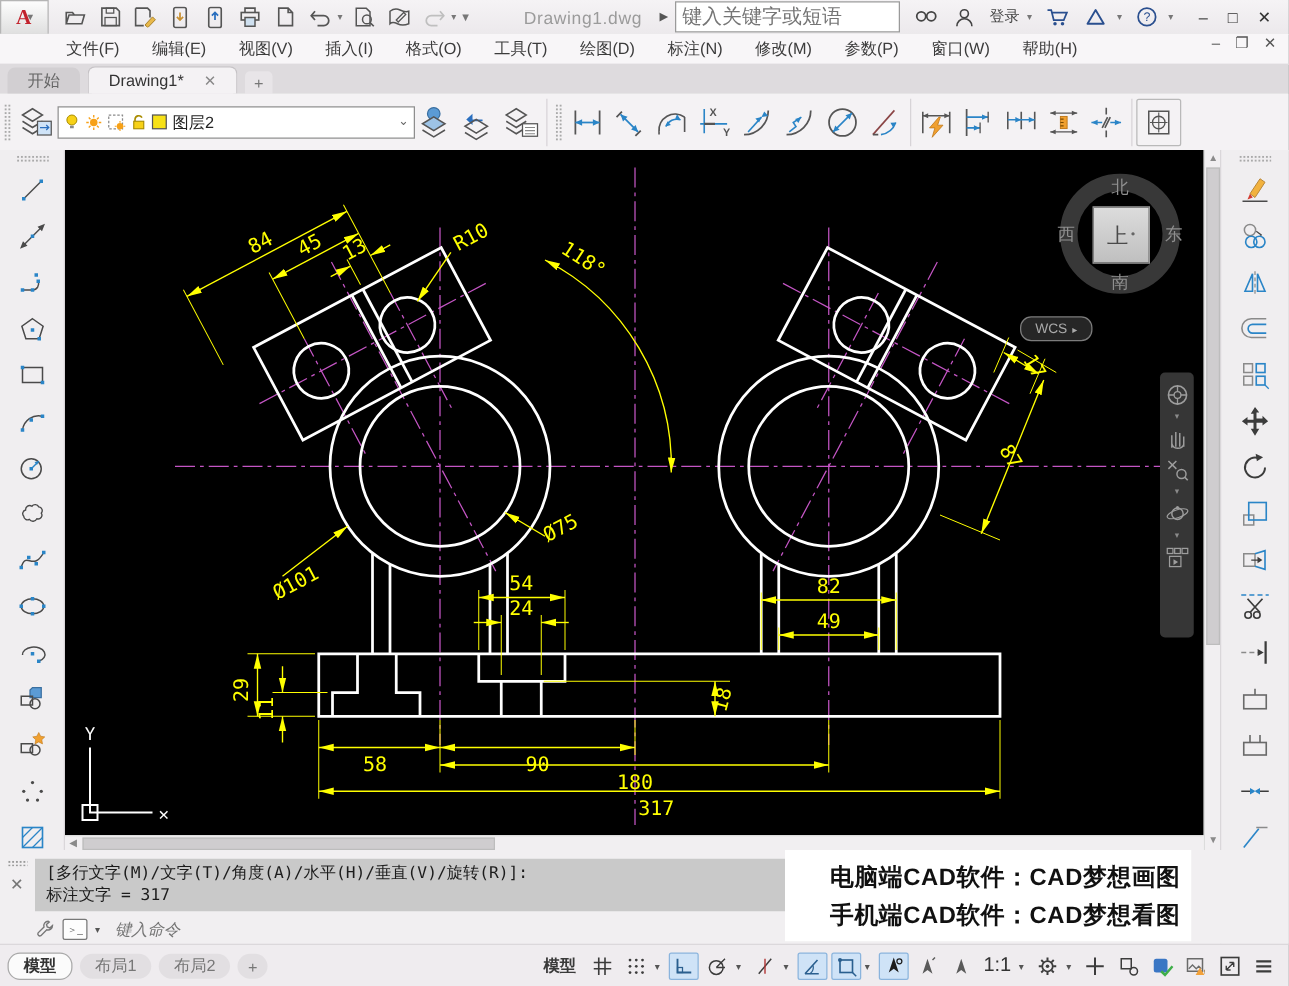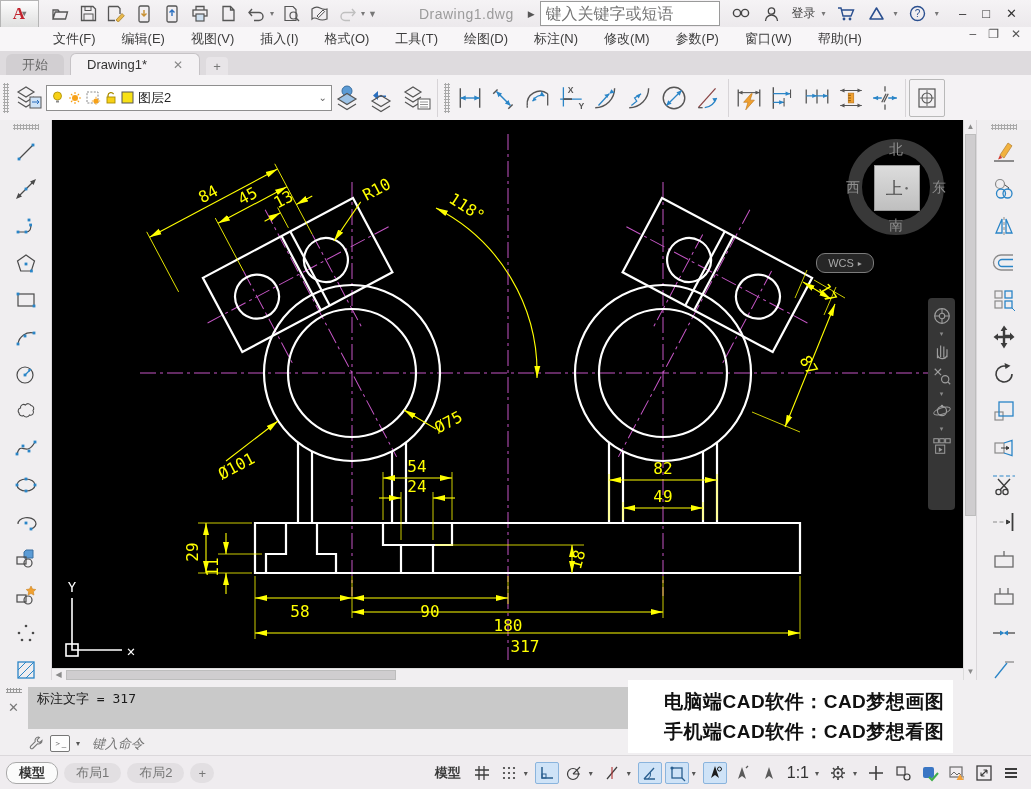--- a/index.html
+++ b/index.html
@@ -25,21 +25,21 @@
   .winbtns{margin-left:auto;display:flex;gap:16px;margin-right:14px;color:#333;font-size:13px}
   
   #menubar{left:0;top:27px;width:1031px;height:24px;background:#f8f6f8;border-bottom:1px solid #e2dfe2;
            display:flex;align-items:flex-start}
   .menu-item{font-size:13px;color:#3c3c3c;padding:3px 13px;cursor:default}
   .docbtns{margin-left:auto;margin-right:10px;display:flex;gap:12px;color:#555;font-size:12px}
   
   #tabrow{left:0;top:51px;width:1031px;height:24px;background:#dedbde;display:flex;align-items:flex-end}
   .ftab{height:21px;display:flex;align-items:center;padding:0 16px;font-size:13px;border-radius:6px 6px 0 0;margin-left:6px}
   .ftab.start{background:#d2cfd2;color:#666}
-  .ftab.active{background:#f4f2f4;color:#333;border:1px solid #c6c3c6;border-bottom:none;gap:26px}
+  .ftab.active{background:#f4f2f4;color:#333;border:1px solid #c6c3c6;border-bottom:none;gap:16px}
   .tabx{color:#888;font-size:12px}
   .tabplus{width:22px;height:18px;background:#e8e5e8;border-radius:4px 4px 0 0;margin-left:6px;
            display:flex;align-items:center;justify-content:center;color:#777;font-size:13px}
   
   #ribbon{left:0;top:75px;width:1031px;height:45px;background:#f4f2f4;border-bottom:1px solid #d6d3d6;
           display:flex;align-items:center}
   .grip{width:6px;height:30px;margin:0 3px;background-image:radial-gradient(#a9a9a9 1px,transparent 1.1px);
         background-size:3px 3px;background-position:0 0}
   .rico{width:34px;height:36px;display:flex;align-items:center;justify-content:center}
   .rsep{width:1px;height:38px;background:#d7d4d7;margin:0 3px}
@@ -899,20 +899,21 @@
           <line x1="13" y1="4" x2="22" y2="4" stroke="#8a8a8a" stroke-width="1.3"></line>
         </svg>
       </span>
   </div>
 </div>
 
 <div id="cmdarea" class="abs">
   <div id="cmd-grip"></div>
   <div id="cmd-x">✕</div>
   <div id="cmd-history">
+    <div>[多行文字(M)/文字(T)/角度(A)/水平(H)/垂直(V)/旋转(R)]:</div>
     <div>标注文字 = 317</div>
   </div>
   <div id="cmd-input-row">
     <span>
         <svg width="16" height="16" viewBox="0 0 16 16">
           <path d="M10.5 2 a3.5 3.5 0 0 0-3.3 4.6 L2.5 11.3 a1.6 1.6 0 0 0 2.2 2.2 L9.4 8.8 A3.5 3.5 0 0 0 14 5.4 l-2.2 2 -2-.8 -.6-2 2.2-2z" fill="none" stroke="#777" stroke-width="1.1"></path>
         </svg>
       </span>
     <span id="cmd-prompt-icon">＞_</span>
     <span class="scaret">▾</span>

